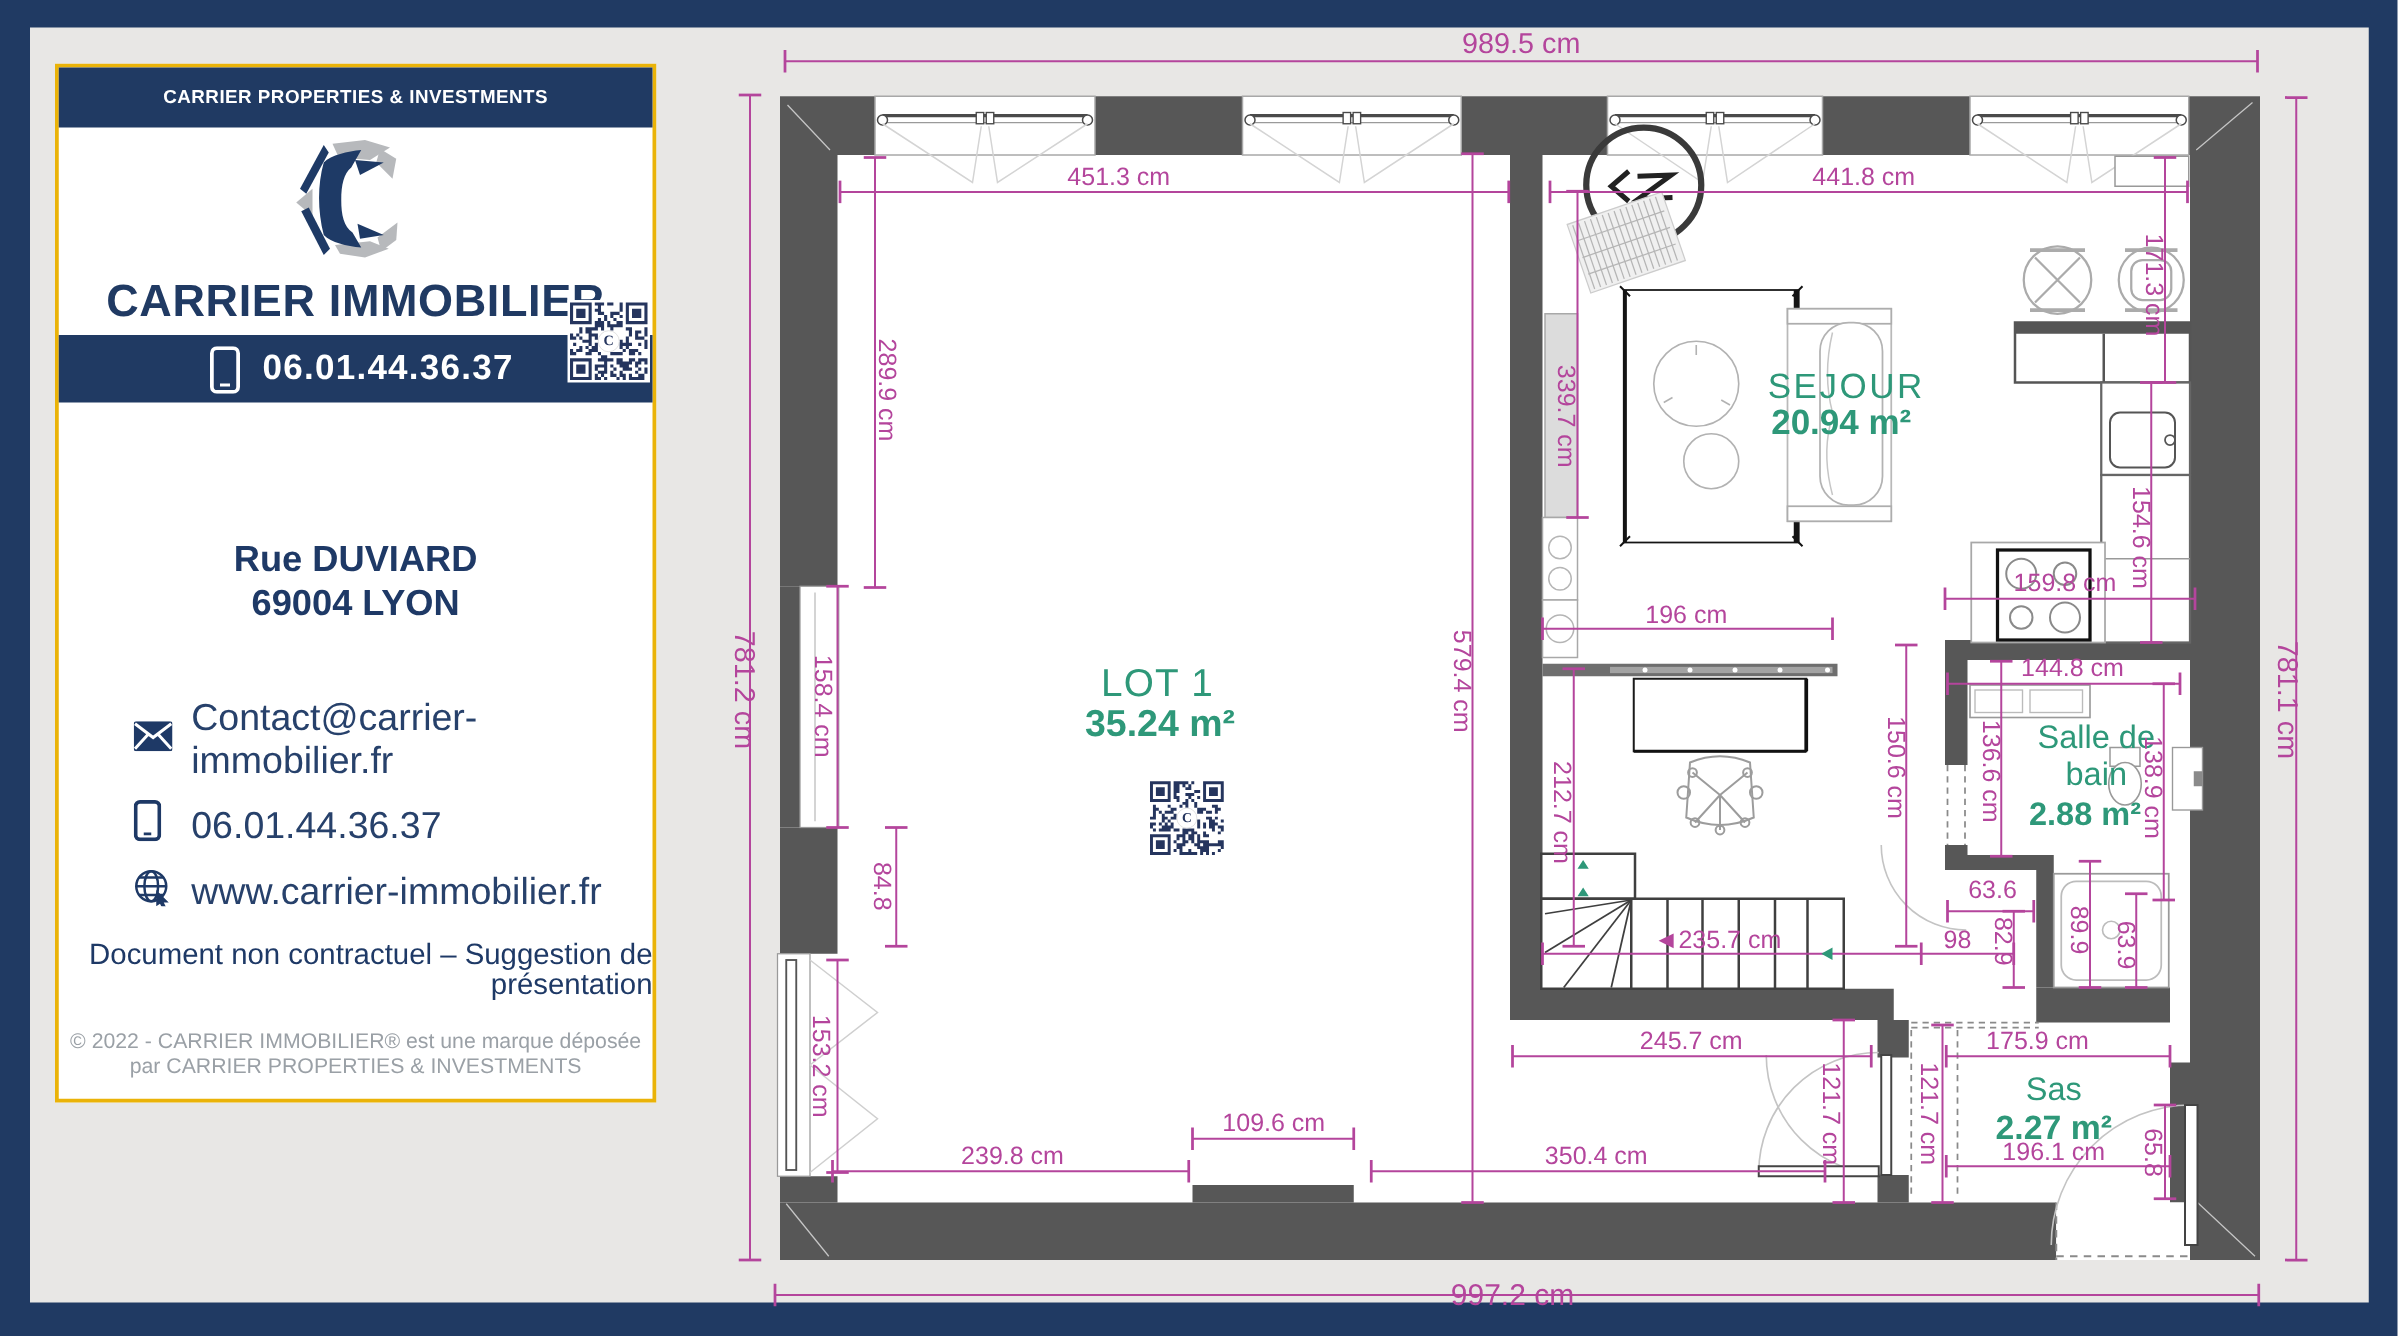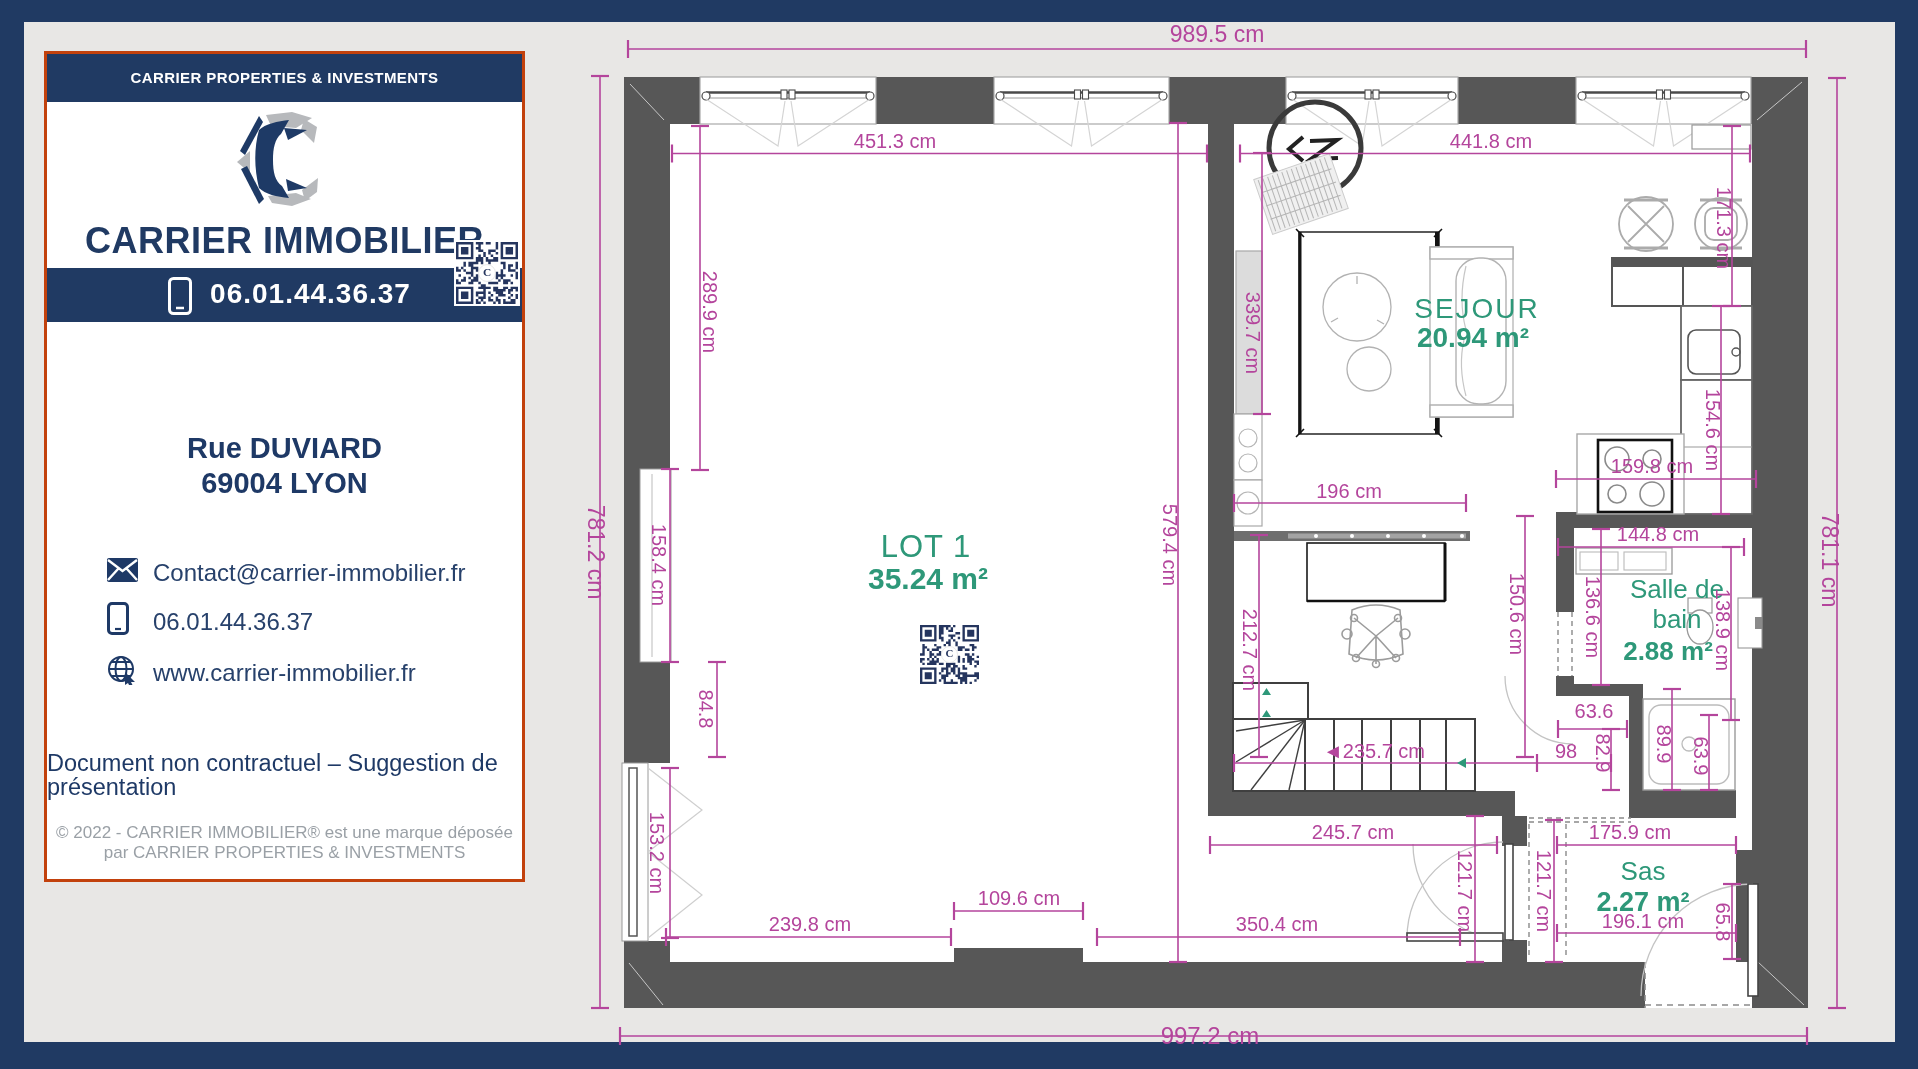--- a/index.html
+++ b/index.html
@@ -1,29 +1,29 @@
 <!DOCTYPE html>
 <html><head><meta charset="utf-8">
 <style>
   html,body{margin:0;padding:0;}
   body{width:1918px;height:1069px;background:#203a63;font-family:"Liberation Sans",sans-serif;position:relative;overflow:hidden;}
   .inner{position:absolute;left:24px;top:22px;width:1871px;height:1020px;background:#e8e7e5;}
   .plan{position:absolute;left:0;top:0;width:1918px;height:1069px;}
-  .card{position:absolute;left:44px;top:51px;width:481px;height:831px;background:#fff;border:3px solid #c2410c;box-sizing:border-box;}
+  .card{position:absolute;left:44px;top:51px;width:481px;height:831px;background:#fff;border:3px solid #eab308;box-sizing:border-box;}
   .band1{position:absolute;left:0;top:0;width:100%;height:48px;background:#203a63;color:#fff;text-align:center;
          font-weight:bold;font-size:15px;letter-spacing:.4px;line-height:48px;}
   .brand{position:absolute;left:0;top:166px;width:100%;text-align:center;color:#203a63;
          font-weight:bold;font-size:36px;letter-spacing:0.5px;}
   .band2{position:absolute;left:0;top:214px;width:100%;height:54px;background:#203a63;color:#fff;}
   .band2 span{position:absolute;left:0;width:100%;text-align:center;top:10px;font-weight:bold;font-size:28px;letter-spacing:1px;}
   .addr{position:absolute;left:0;top:377px;width:100%;text-align:center;color:#1e3966;font-weight:bold;font-size:29px;line-height:35px;}
-  .contact{position:absolute;left:60px;top:504px;color:#27416b;font-size:24px;}
+  .contact{position:absolute;left:60px;top:504px;color:#27416b;font-size:30px;}
   .crow{display:flex;align-items:center;margin-bottom:14px;}
   .cico{width:46px;flex:0 0 46px;}
-  .doc{position:absolute;left:0;top:697px;width:100%;text-align:left;color:#1e3966;font-size:23.5px;line-height:24px;white-space:nowrap;}
+  .doc{position:absolute;left:0;top:697px;width:100%;text-align:right;color:#1e3966;font-size:23.5px;line-height:24px;white-space:nowrap;}
   .copy{position:absolute;left:0;top:769px;width:100%;text-align:center;color:#9aa0a6;font-size:17px;line-height:20px;white-space:nowrap;}
 </style></head>
 <body>
 
 <div class="inner"></div>
 
 <div class="plan"><svg width="1918" height="1069" viewBox="0 0 1918 1069" font-family="Liberation Sans, sans-serif" xmlns="http://www.w3.org/2000/svg">
 <rect x="624" y="77" width="1184" height="931" fill="#ffffff"></rect>
 
 <g fill="#575757">

